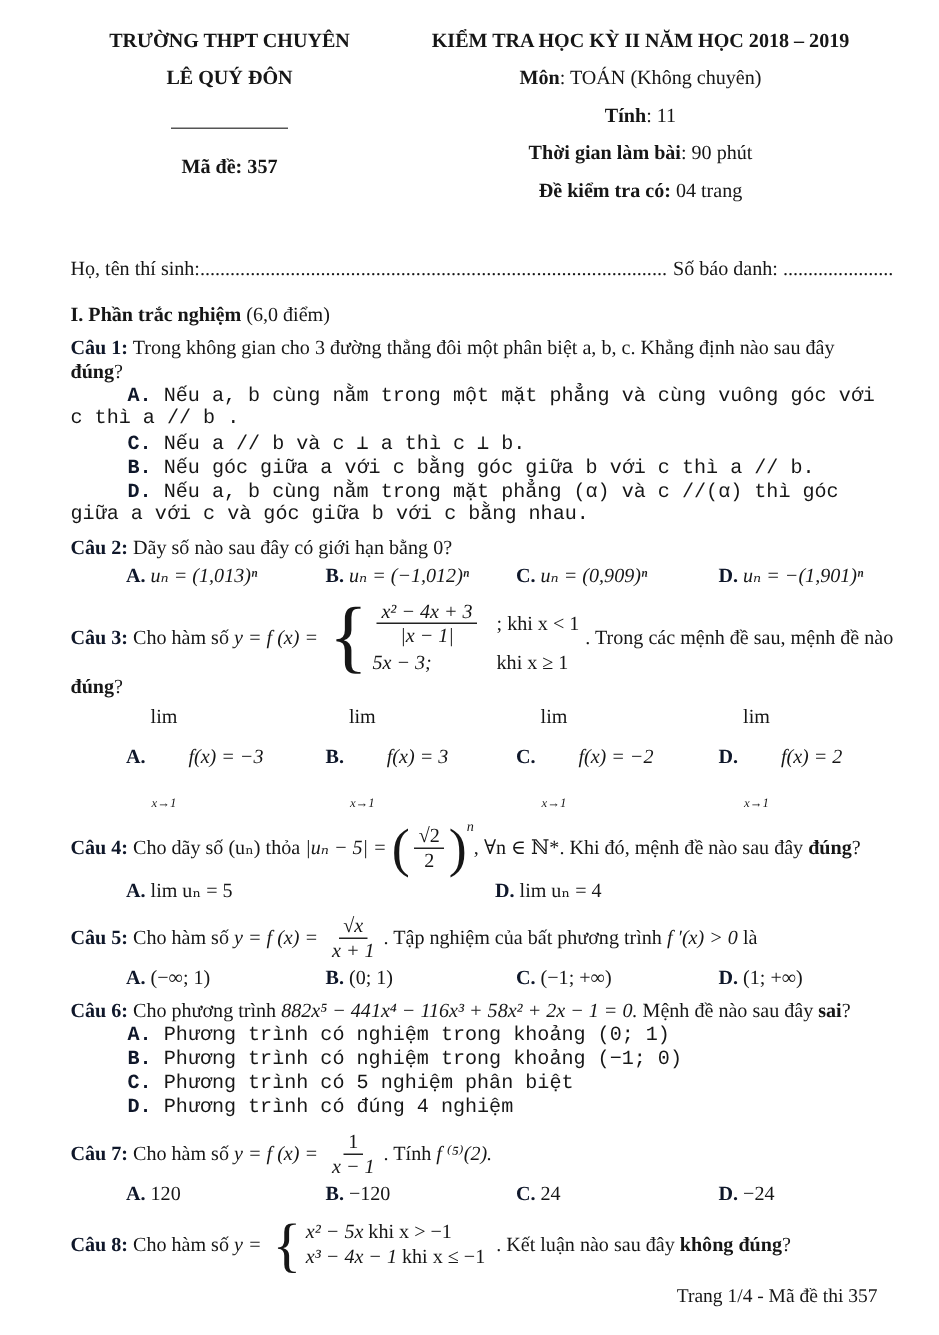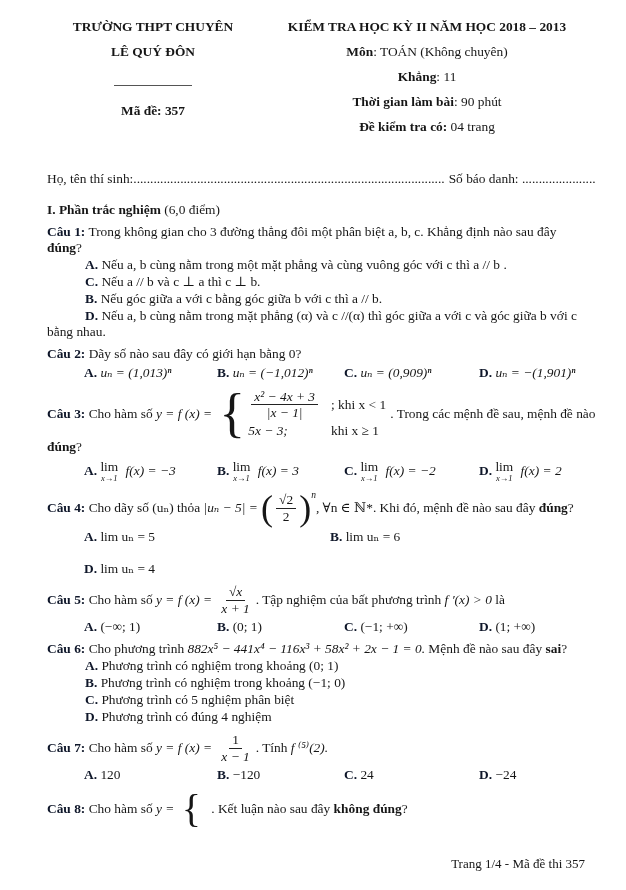--- a/index.html
+++ b/index.html
@@ -14,56 +14,56 @@
   .h-right{flex:1;text-align:center;line-height:25px;}
   .rule{width:78px;border-top:1.5px solid #555;margin:21px auto 0 auto;}
   .made{margin-top:12px;}
   
   .student{margin-top:32px;display:flex;white-space:pre;overflow:hidden;}
   .dots1{display:inline-block;width:312px;overflow:hidden;white-space:nowrap;}
   .dots2{flex:1;overflow:hidden;white-space:nowrap;}
   .section-title{margin-top:15px;}
   
   .qpar{margin-top:6px;}
-  .opt-line{text-indent:38px;margin-top:1px;}
+  .opt-line{text-indent:38px;margin-top:1px;font-family:Liberation Mono, monospace;}
   .row4{display:grid;grid-template-columns:133px 127px 135px 1fr;margin:3px 0 2px 37px;}
   .row2{display:grid;grid-template-columns:246px 1fr;row-gap:16px;margin:3px 0 2px 37px;}
   .m{font-style:italic;}
   .frac{display:inline-flex;flex-direction:column;align-items:center;vertical-align:middle;margin:0 3px;line-height:1.15;}
   .frac .num{border-bottom:1px solid #222;padding:0 3px;}
   .frac .den{padding:0 3px;}
   .flexline{display:flex;align-items:center;white-space:pre;margin-top:7px;}
   .cases{display:inline-flex;align-items:center;margin:0 4px;}
   .brace{line-height:0.95;font-weight:400;margin-right:3px;}
   .brace-lg{font-size:54px;}
   .brace-sm{font-size:40px;}
   .cases-grid{display:grid;grid-template-columns:auto auto;column-gap:10px;row-gap:2px;align-items:center;justify-items:start;line-height:1.2;}
   .cases-col{display:inline-flex;flex-direction:column;align-items:flex-start;line-height:1.25;}
-  .lim{display:inline-flex;flex-direction:column;align-items:center;line-height:1.05;margin-right:4px;vertical-align:middle;}
+  .lim{display:inline-flex;flex-direction:column;align-items:center;line-height:1.05;margin-right:4px;vertical-align:middle;gap:46px;}
   .lim-sub{font-size:8.5px;}
   .bigp{font-size:36px;line-height:1;font-weight:300;}
   .supn{font-size:9.5px;position:relative;top:-13px;font-style:italic;}
   .footer{position:absolute;top:856px;right:41px;font-size:13px;}
 </style>
 </head>
 <body>
 
 <div class="page">
 
   <div class="header">
     <div class="h-left">
       <div>TRƯỜNG THPT CHUYÊN</div>
       <div>LÊ QUÝ ĐÔN</div>
       <div class="rule"></div>
       <div class="made"><span>Mã đề:</span><span> 357</span></div>
     </div>
     <div class="h-right">
-      <div><b>KIỂM TRA HỌC KỲ II NĂM HỌC 2018 – 2013</b></div>
+      <div><b>KIỂM TRA HỌC KỲ II NĂM HỌC 2018 – 2019</b></div>
       <div><b>Môn</b><span>: TOÁN (Không chuyên)</span></div>
-      <div><b>Khẳng</b><span>: 11</span></div>
+      <div><b>Tính</b><span>: 11</span></div>
       <div><b>Thời gian làm bài</b><span>: 90 phút</span></div>
       <div><b>Đề kiểm tra có:</b><span> 04 trang</span></div>
     </div>
   </div>
 
   <div class="student">
     <span>Họ, tên thí sinh:</span><span class="dots1">........................................................................................................................</span><span> Số báo danh: </span><span class="dots2">............................................</span>
   </div>
 
   <p class="section-title"><b>I. Phần trắc nghiệm</b><span> (6,0 điểm)</span></p>
@@ -111,21 +111,20 @@
           </span><span class="m"> f(x) = 2</span></span>
     </div>
   </div>
 
   <div>
     <div class="flexline">
       <span class="blu">Câu 4:</span><span> Cho dãy số (uₙ) thỏa </span><span class="m">|uₙ − 5| = </span><span class="bigp">(</span><span class="frac"><span class="num">√2</span><span class="den">2</span></span><span class="bigp">)</span><span class="supn">n</span><span>, ∀n ∈ ℕ*. Khi đó, mệnh đề nào sau đây </span><b>đúng</b><span>?</span>
     </div>
     <div class="row2">
       <span><span class="blu">A.</span><span> lim uₙ = 5</span></span>
-      <span><span class="blu">B.</span><span> lim uₙ = 6</span></span>
       <span><span class="blu">D.</span><span> lim uₙ = 4</span></span>
     </div>
   </div>
 
   <div>
     <div class="flexline">
       <span class="blu">Câu 5:</span><span> Cho hàm số </span><span class="m">y = f (x) = </span><span class="frac"><span class="num m">√x</span><span class="den m">x + 1</span></span><span>. Tập nghiệm của bất phương trình </span><span class="m">f ′(x) &gt; 0</span><span> là</span>
     </div>
     <div class="row4">
       <span><span class="blu">A.</span><span> (−∞; 1)</span></span>
@@ -150,19 +149,19 @@
     <div class="row4">
       <span><span class="blu">A.</span><span> 120</span></span>
       <span><span class="blu">B.</span><span> −120</span></span>
       <span><span class="blu">C.</span><span> 24</span></span>
       <span><span class="blu">D.</span><span> −24</span></span>
     </div>
   </div>
 
   <div>
     <div class="flexline">
-      <span class="blu">Câu 8:</span><span> Cho hàm số </span><span class="m">y = </span><span class="cases"><span class="brace brace-sm">{</span></span><span> . Kết luận nào sau đây </span><b>không đúng</b><span>?</span>
+      <span class="blu">Câu 8:</span><span> Cho hàm số </span><span class="m">y = </span><span class="cases"><span class="brace brace-sm">{</span><span class="cases-col"><span><span class="m">x² − 5x</span><span> khi x &gt; −1</span></span><span><span class="m">x³ − 4x − 1</span><span> khi x ≤ −1</span></span></span></span><span> . Kết luận nào sau đây </span><b>không đúng</b><span>?</span>
     </div>
   </div>
 
   <div class="footer">Trang 1/4 - Mã đề thi 357</div>
 
 </div>
 
 </body></html>

